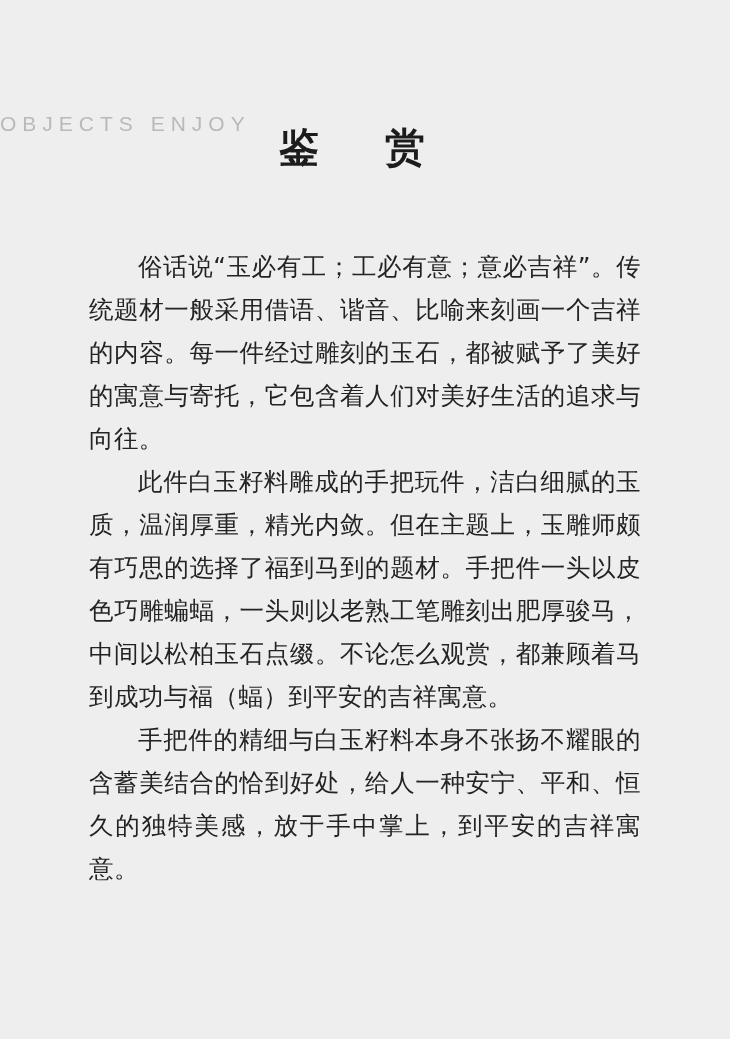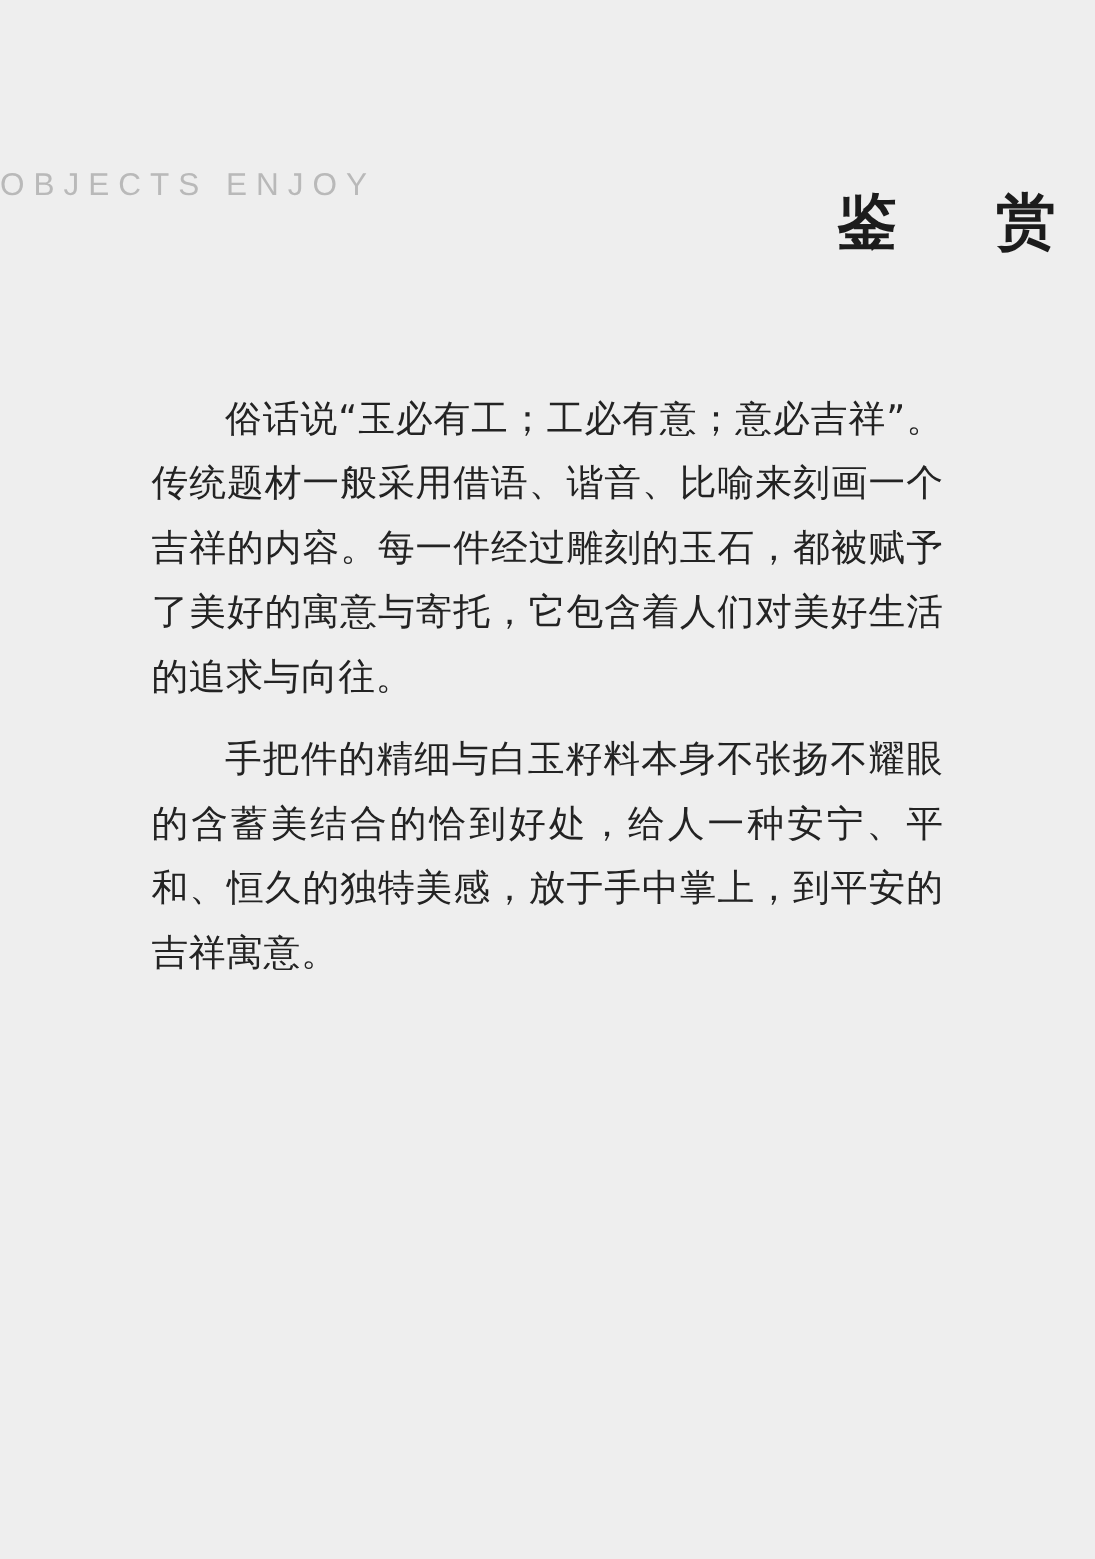--- a/index.html
+++ b/index.html
@@ -37,37 +37,37 @@
     color: #b9b9b9;
     font-family: "Liberation Sans", sans-serif;
     white-space: nowrap;
     user-select: none;
   }
   .title-main {
     position: absolute;
     top: 93px;
     left: 0;
     width: 730px;
-    text-align: right;
+    text-align: center;
     font-size: 40px;
     font-weight: bold;
     letter-spacing: 26px;
     color: #1c1c1c;
     font-family: "DejaVu Serif", serif;
     white-space: nowrap;
   }
 
   
   .body-text {
     margin: 0 auto;
     width: 552px;
     padding-top: 45px;
   }
   .para {
-    margin: 12px;
+    margin: 0;
     font-size: 24.5px;
     line-height: 43px;
     text-align: justify;
     text-justify: inter-ideograph;
     letter-spacing: 0.4px;
     text-indent: 2em;
     color: #232323;
     font-family: "DejaVu Sans", "Liberation Sans", sans-serif;
     font-weight: 400;
   }
@@ -80,16 +80,17 @@
 
 <div class="page">
 
   <div class="title-block">
     <div class="title-watermark">OBJECTS ENJOY</div>
     <h1 class="title-main">鉴  赏</h1>
   </div>
 
   <div class="body-text">
     <p class="para">俗话说“玉必有工；工必有意；意必吉祥”。传统题材一般采用借语、谐音、比喻来刻画一个吉祥的内容。每一件经过雕刻的玉石，都被赋予了美好的寓意与寄托，它包含着人们对美好生活的追求与向往。</p>
+    <p class="para">此件白玉籽料雕成的手把玩件，洁白细腻的玉质，温润厚重，精光内敛。但在主题上，玉雕师颇有巧思的选择了福到马到的题材。手把件一头以皮色巧雕蝙蝠，一头则以老熟工笔雕刻出肥厚骏马，中间以松柏玉石点缀。不论怎么观赏，都兼顾着马到成功与福（蝠）到平安的吉祥寓意。</p>
     <p class="para">手把件的精细与白玉籽料本身不张扬不耀眼的含蓄美结合的恰到好处，给人一种安宁、平和、恒久的独特美感，放于手中掌上，到平安的吉祥寓意。</p>
   </div>
 
 </div>
 
 </body></html>

